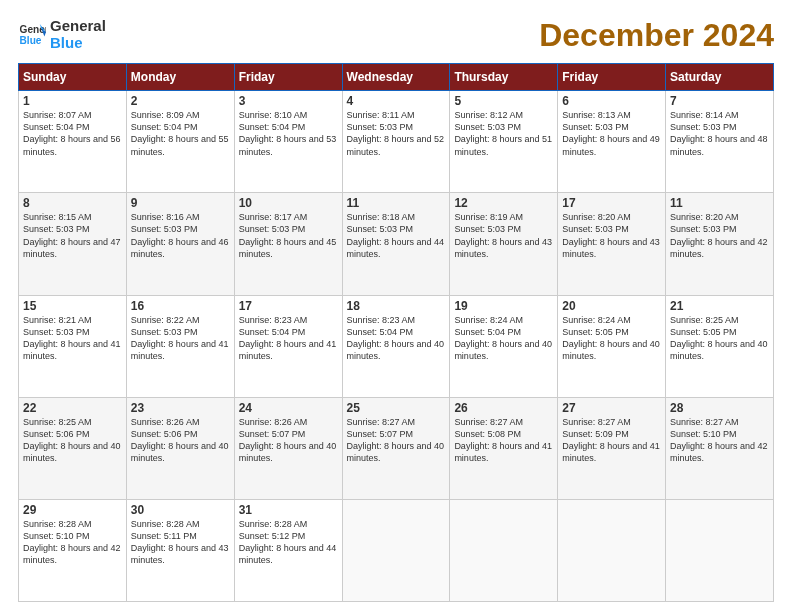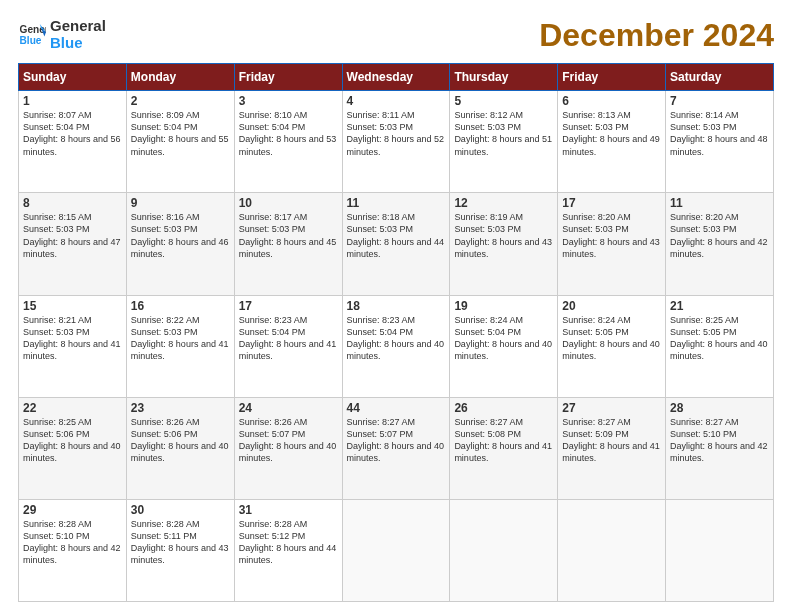--- a/index.html
+++ b/index.html
@@ -224,21 +224,21 @@
           </td>
           <td>
             <span class="day-num">23</span>
             <div class="day-info">Sunrise: 8:26 AM<br>Sunset: 5:06 PM<br>Daylight: 8 hours and 40 minutes.</div>
           </td>
           <td>
             <span class="day-num">24</span>
             <div class="day-info">Sunrise: 8:26 AM<br>Sunset: 5:07 PM<br>Daylight: 8 hours and 40 minutes.</div>
           </td>
           <td>
-            <span class="day-num">44</span>
+            <span class="day-num">25</span>
             <div class="day-info">Sunrise: 8:27 AM<br>Sunset: 5:07 PM<br>Daylight: 8 hours and 40 minutes.</div>
           </td>
           <td>
             <span class="day-num">26</span>
             <div class="day-info">Sunrise: 8:27 AM<br>Sunset: 5:08 PM<br>Daylight: 8 hours and 41 minutes.</div>
           </td>
           <td>
             <span class="day-num">27</span>
             <div class="day-info">Sunrise: 8:27 AM<br>Sunset: 5:09 PM<br>Daylight: 8 hours and 41 minutes.</div>
           </td>

